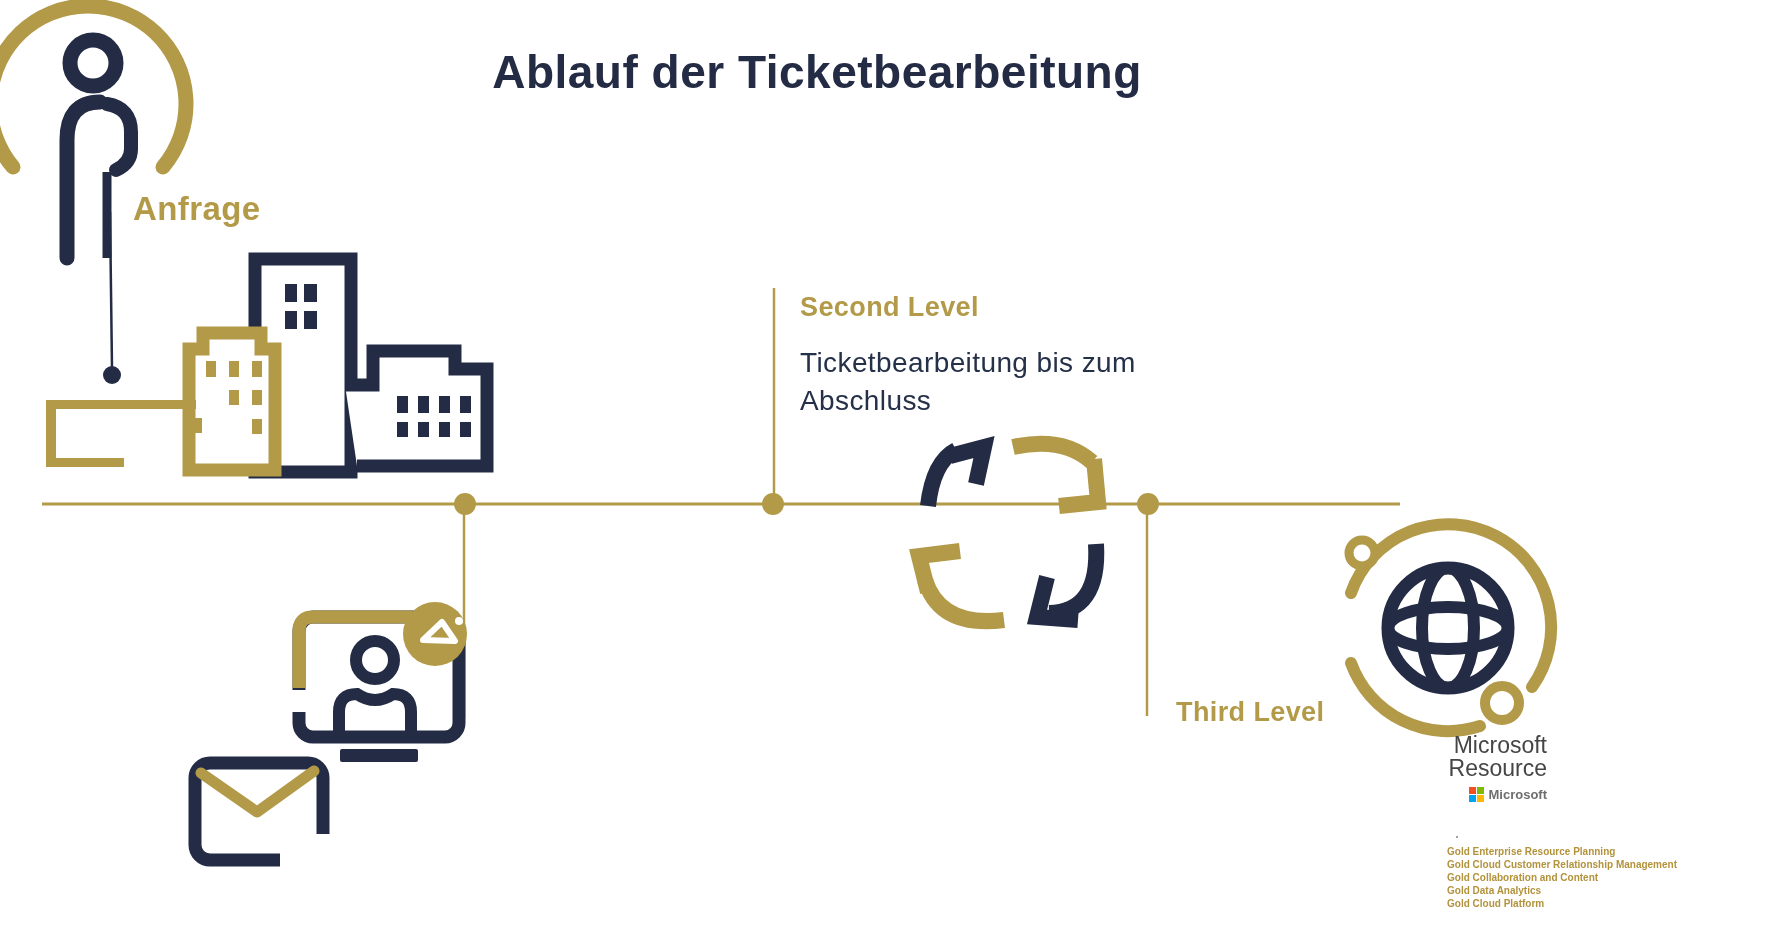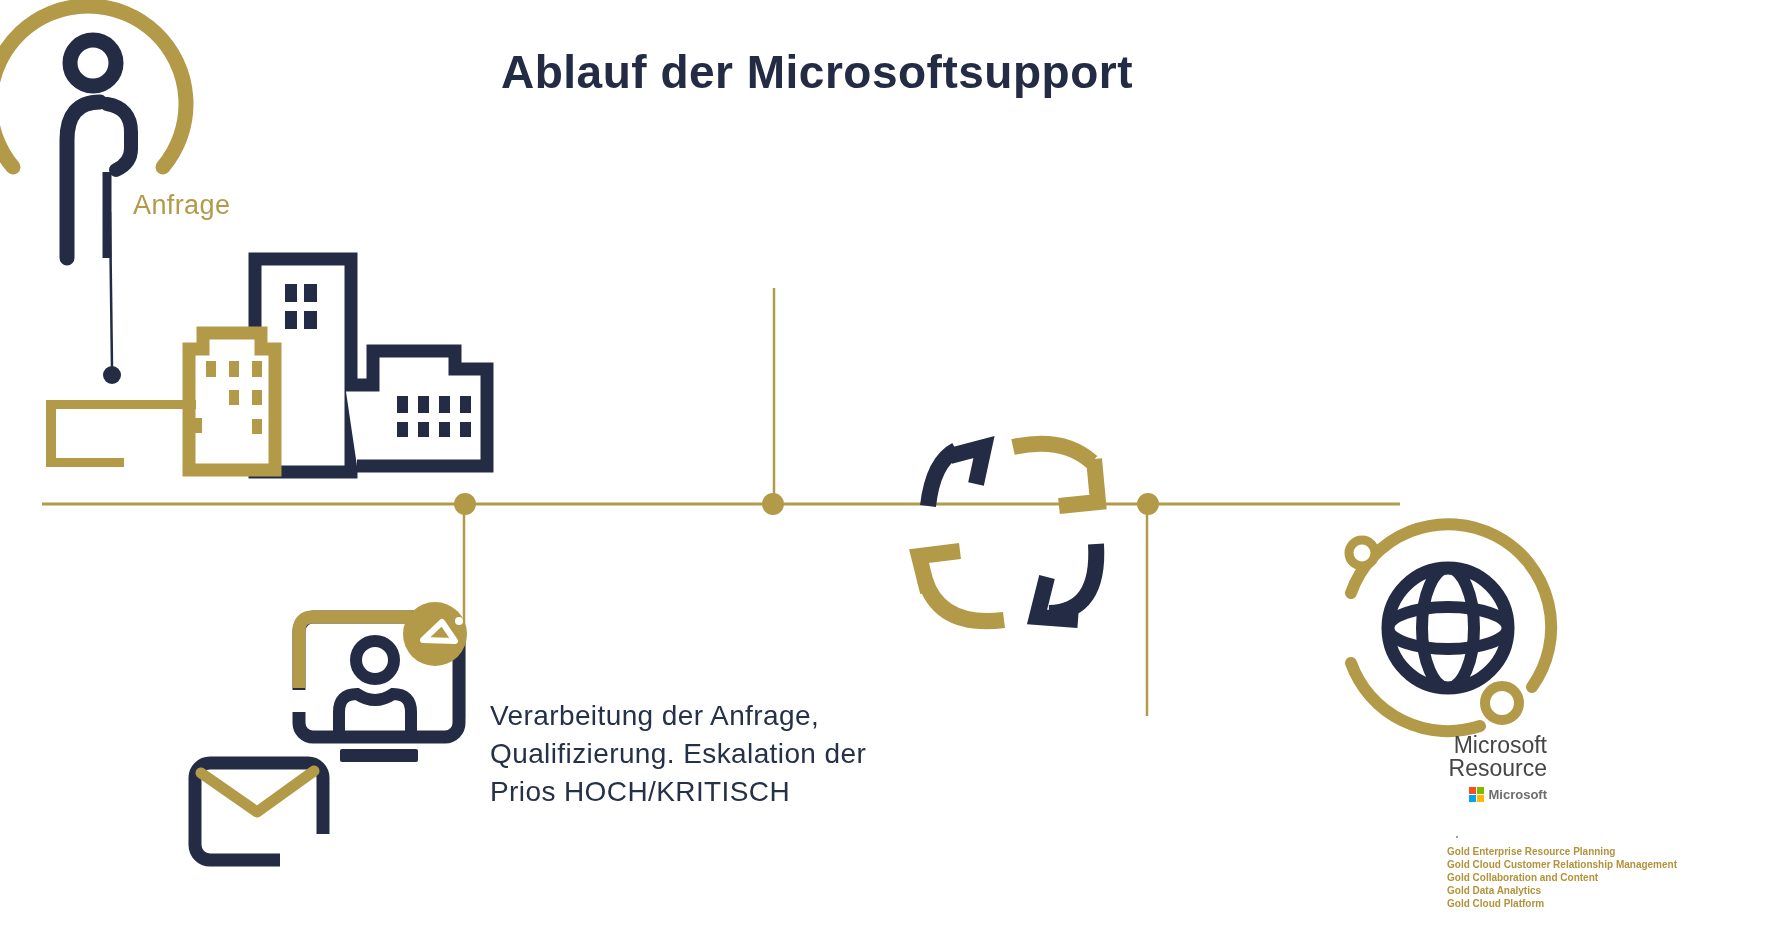--- a/index.html
+++ b/index.html
@@ -7,21 +7,21 @@
     position:relative;width:1775px;height:928px;background:#ffffff;overflow:hidden;
     font-family:"Liberation Sans",sans-serif;
   }
   .art{position:absolute;left:0;top:0;}
   .title{
     position:absolute;left:397px;top:45px;width:840px;margin:0;
     text-align:center;font-size:46px;font-weight:700;color:#232C44;letter-spacing:0.5px;
   }
   .anfrage{
     position:absolute;left:133px;top:190px;
-    font-size:27px;font-weight:400;color:#B39A48;letter-spacing:0.4px;
+    font-size:33px;font-weight:700;color:#B39A48;letter-spacing:0.4px;
   }
   .stage{position:absolute;width:480px;}
   .stage-second{left:800px;top:292px;}
   .stage-first{left:490px;top:697px;}
   .stage-third{left:1176px;top:697px;width:400px;}
   .stage-title{
     font-size:27px;font-weight:700;color:#B39A48;letter-spacing:0.4px;margin-bottom:21px;
   }
   .stage-body{
     font-size:28px;font-weight:400;color:#253049;line-height:38px;
@@ -146,32 +146,35 @@
       <path d="M 1351,593 A 103,103 0 1 1 1532,687" stroke="#B39A48" stroke-width="12" stroke-linecap="round"></path>
       <path d="M 1351,663 A 103,103 0 0 0 1480,726" stroke="#B39A48" stroke-width="12" stroke-linecap="round"></path>
       <circle cx="1362" cy="553" r="13" stroke="#B39A48" stroke-width="9" fill="#fff"></circle>
       <circle cx="1502" cy="703" r="17" stroke="#B39A48" stroke-width="10" fill="#fff"></circle>
       <circle cx="1448" cy="628" r="60" stroke="#232C44" stroke-width="13" fill="#fff"></circle>
       <ellipse cx="1448" cy="628" rx="26" ry="60" stroke="#232C44" stroke-width="12"></ellipse>
       <ellipse cx="1448" cy="628" rx="60" ry="21" stroke="#232C44" stroke-width="12"></ellipse>
     </g>
   </svg>
 
-  <h1 class="title">Ablauf der Microsoftsupport</h1>
+  <h1 class="title">Ablauf der Ticketbearbeitung</h1>
 
   <div class="anfrage">Anfrage</div>
 
+  <div class="stage stage-second">
+    <div class="stage-title">Second Level</div>
+    <div class="stage-body">Ticketbearbeitung bis zum
+Abschluss</div>
+  </div>
 
   <div class="stage stage-first">
-    <div class="stage-body">Verarbeitung der Anfrage,
-Qualifizierung. Eskalation der
-Prios HOCH/KRITISCH</div>
   </div>
 
   <div class="stage stage-third">
+    <div class="stage-title">Third Level</div>
   </div>
 
   <div class="ms-partner">
     <div class="ms-left">
       <div class="ms-brand">
         <span>Microsoft</span>
         <span>Resource</span>
       </div>
       <div class="ms-word">
         <span class="ms-squares">

